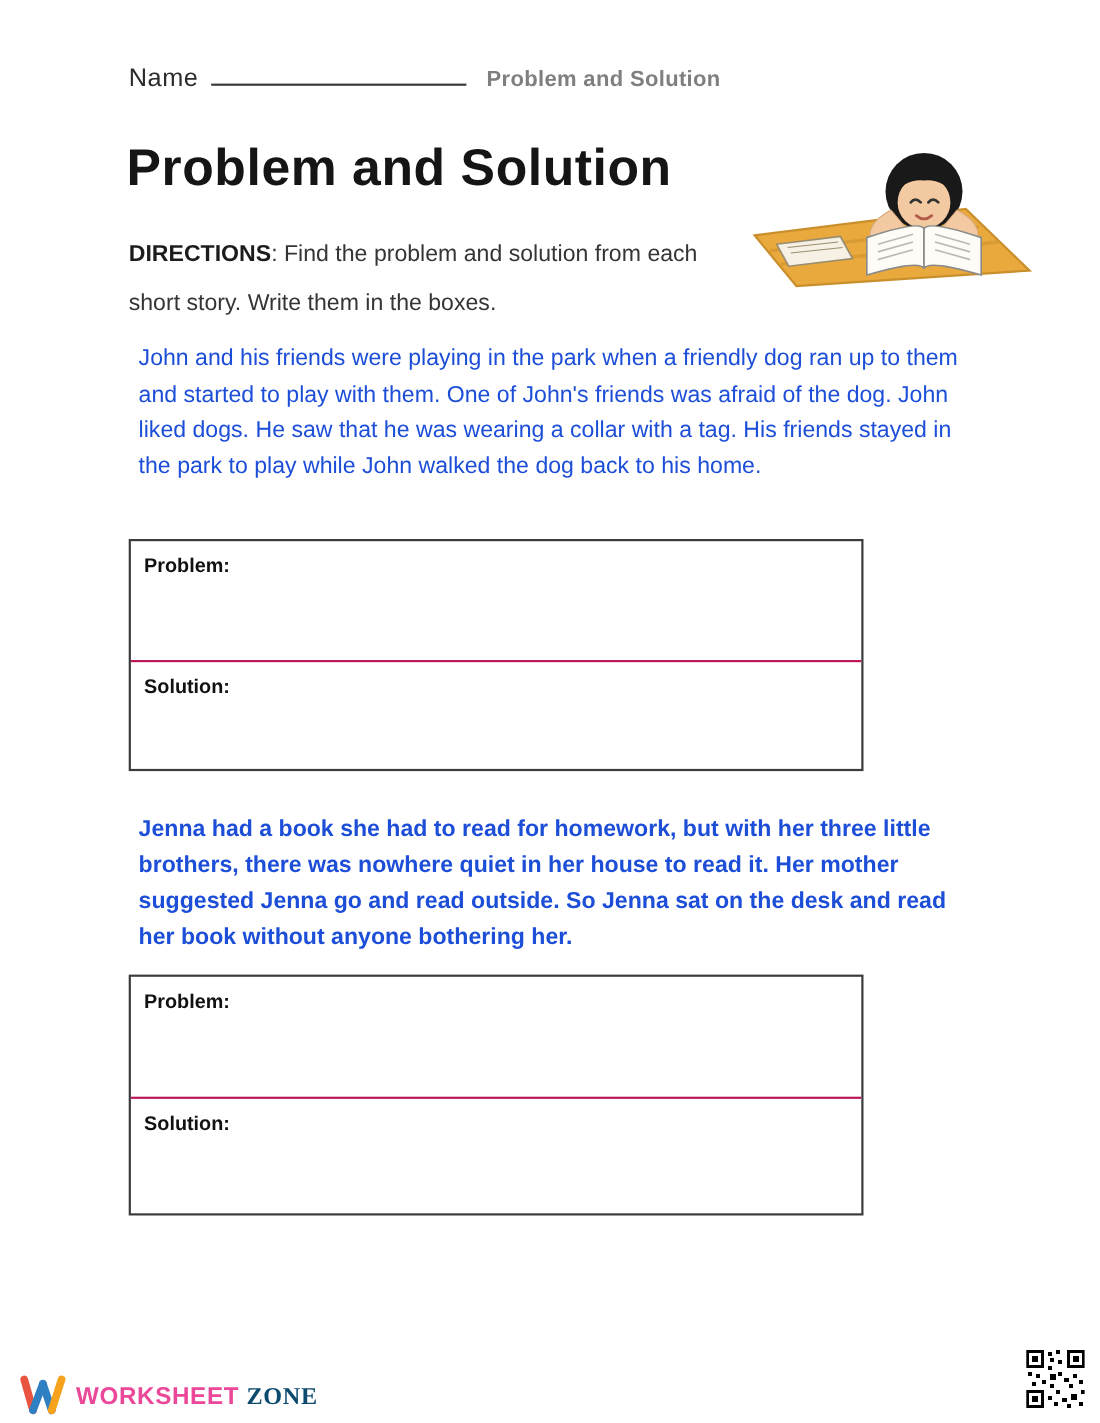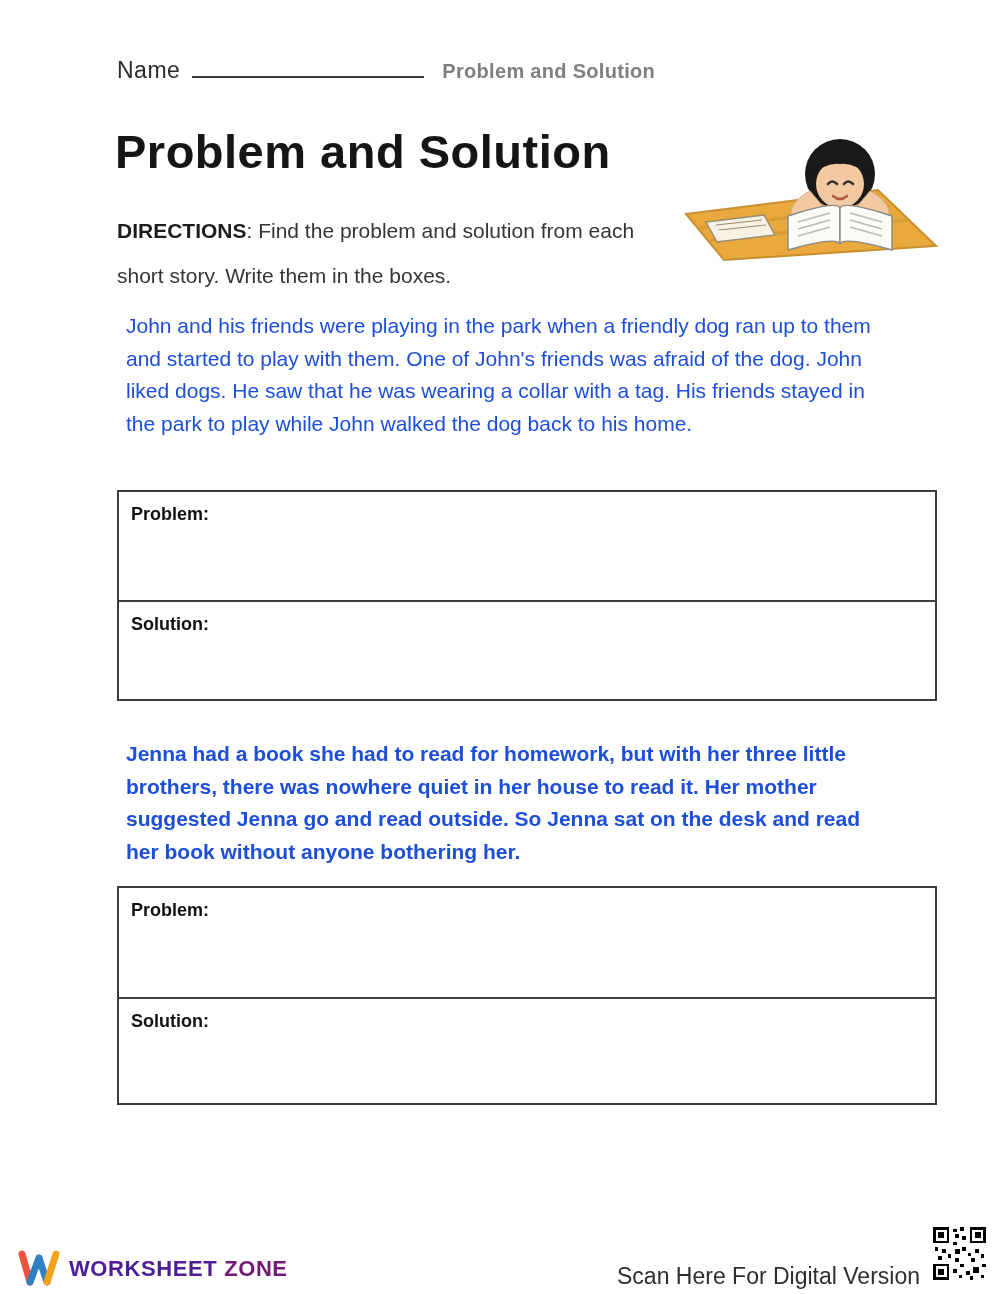--- a/index.html
+++ b/index.html
@@ -76,33 +76,33 @@
     line-height: 32.5px;
     color: #1d4ed8;
   }
   .story1 { top: 310px; }
   .story2 { top: 738px; font-weight: bold; }
 
   
   .answer-box {
     position: absolute;
     left: 117px;
-    width: 820px;
+    width: 668px;
     border: 2px solid #3c3c3c;
     display: flex;
     flex-direction: column;
     background: #ffffff;
   }
   .box1 { top: 490px; height: 211px; }
   .box2 { top: 886px; height: 219px; }
   .answer-section {
     padding: 12px 12px;
   }
   .answer-section.problem { height: 108px; }
-  .answer-section.solution { flex: 1; border-top: 2px solid #404040; }
+  .answer-section.solution { flex: 1; border-top: 2px solid #be185d; }
   .box2 .answer-section.problem { height: 109px; }
   .section-label {
     font-size: 18px;
     font-weight: 700;
     color: #111111;
   }
 
   
   .footer-logo {
     position: absolute;
@@ -110,22 +110,22 @@
     display: flex;
     align-items: center;
     gap: 9px;
   }
   .logo-text {
     font-size: 22px;
     font-weight: 700;
     letter-spacing: 0.6px;
     white-space: nowrap;
   }
-  .logo-worksheet { color: #4c1d95; }
-  .logo-zone { color: #701a75; }
+  .logo-worksheet { color: #ec4899; }
+  .logo-zone { color: #0c4a6e; font-family: Liberation Serif, serif; }
   .scan-text {
     position: absolute;
     right: 80px; top: 1263px;
     font-size: 23px;
     color: #2e2e2e;
   }
   .qr-code {
     position: absolute;
     left: 933px; top: 1227px;
     width: 53px; height: 53px;
@@ -207,21 +207,20 @@
       <path d="M12,32 L21,8" stroke="#2F80C3" stroke-width="7" stroke-linecap="round" fill="none"></path>
       <path d="M21,8 L29,32" stroke="#2F80C3" stroke-width="7" stroke-linecap="round" fill="none"></path>
       <path d="M29,32 L38,4" stroke="#F6A21C" stroke-width="7" stroke-linecap="round" fill="none"></path>
     </svg>
     <span class="logo-text">
       <span class="logo-worksheet">WORKSHEET</span>
       <span class="logo-zone">ZONE</span>
     </span>
   </div>
 
-  <div class="scan-text">Scan Here For Digital Version</div>
 
   <div class="qr-code">
     <svg viewBox="0 0 29 29" width="53" height="53" xmlns="http://www.w3.org/2000/svg" shape-rendering="crispEdges">
       <rect x="0" y="0" width="29" height="29" fill="#ffffff"></rect>
 
       <rect x="0" y="0" width="9" height="9" fill="#000000"></rect>
       <rect x="1.5" y="1.5" width="6" height="6" fill="#ffffff"></rect>
       <rect x="3" y="3" width="3" height="3" fill="#000000"></rect>
       <rect x="20" y="0" width="9" height="9" fill="#000000"></rect>
       <rect x="21.5" y="1.5" width="6" height="6" fill="#ffffff"></rect>

